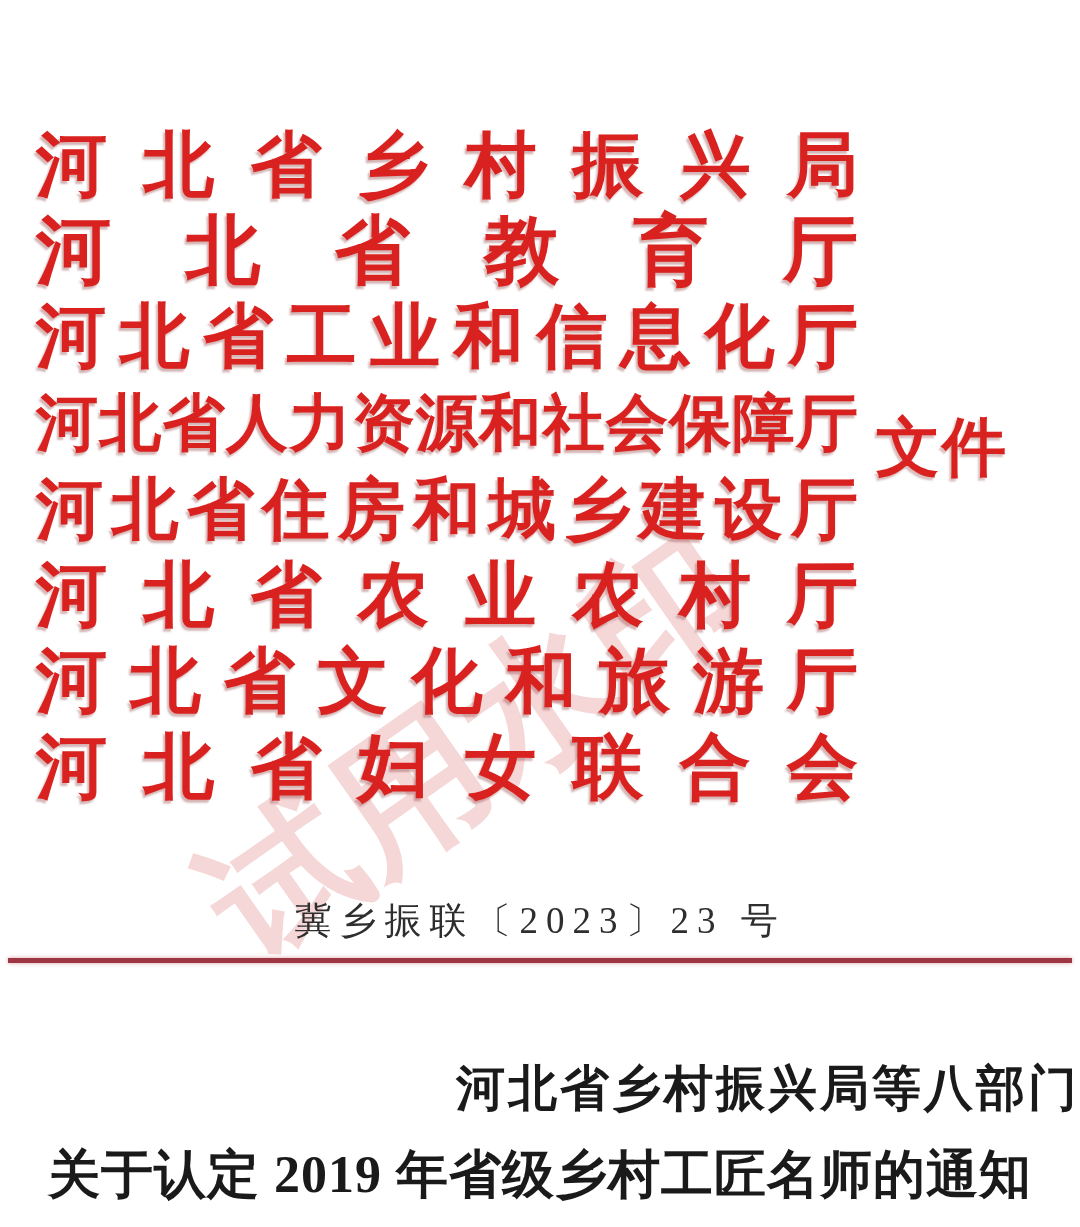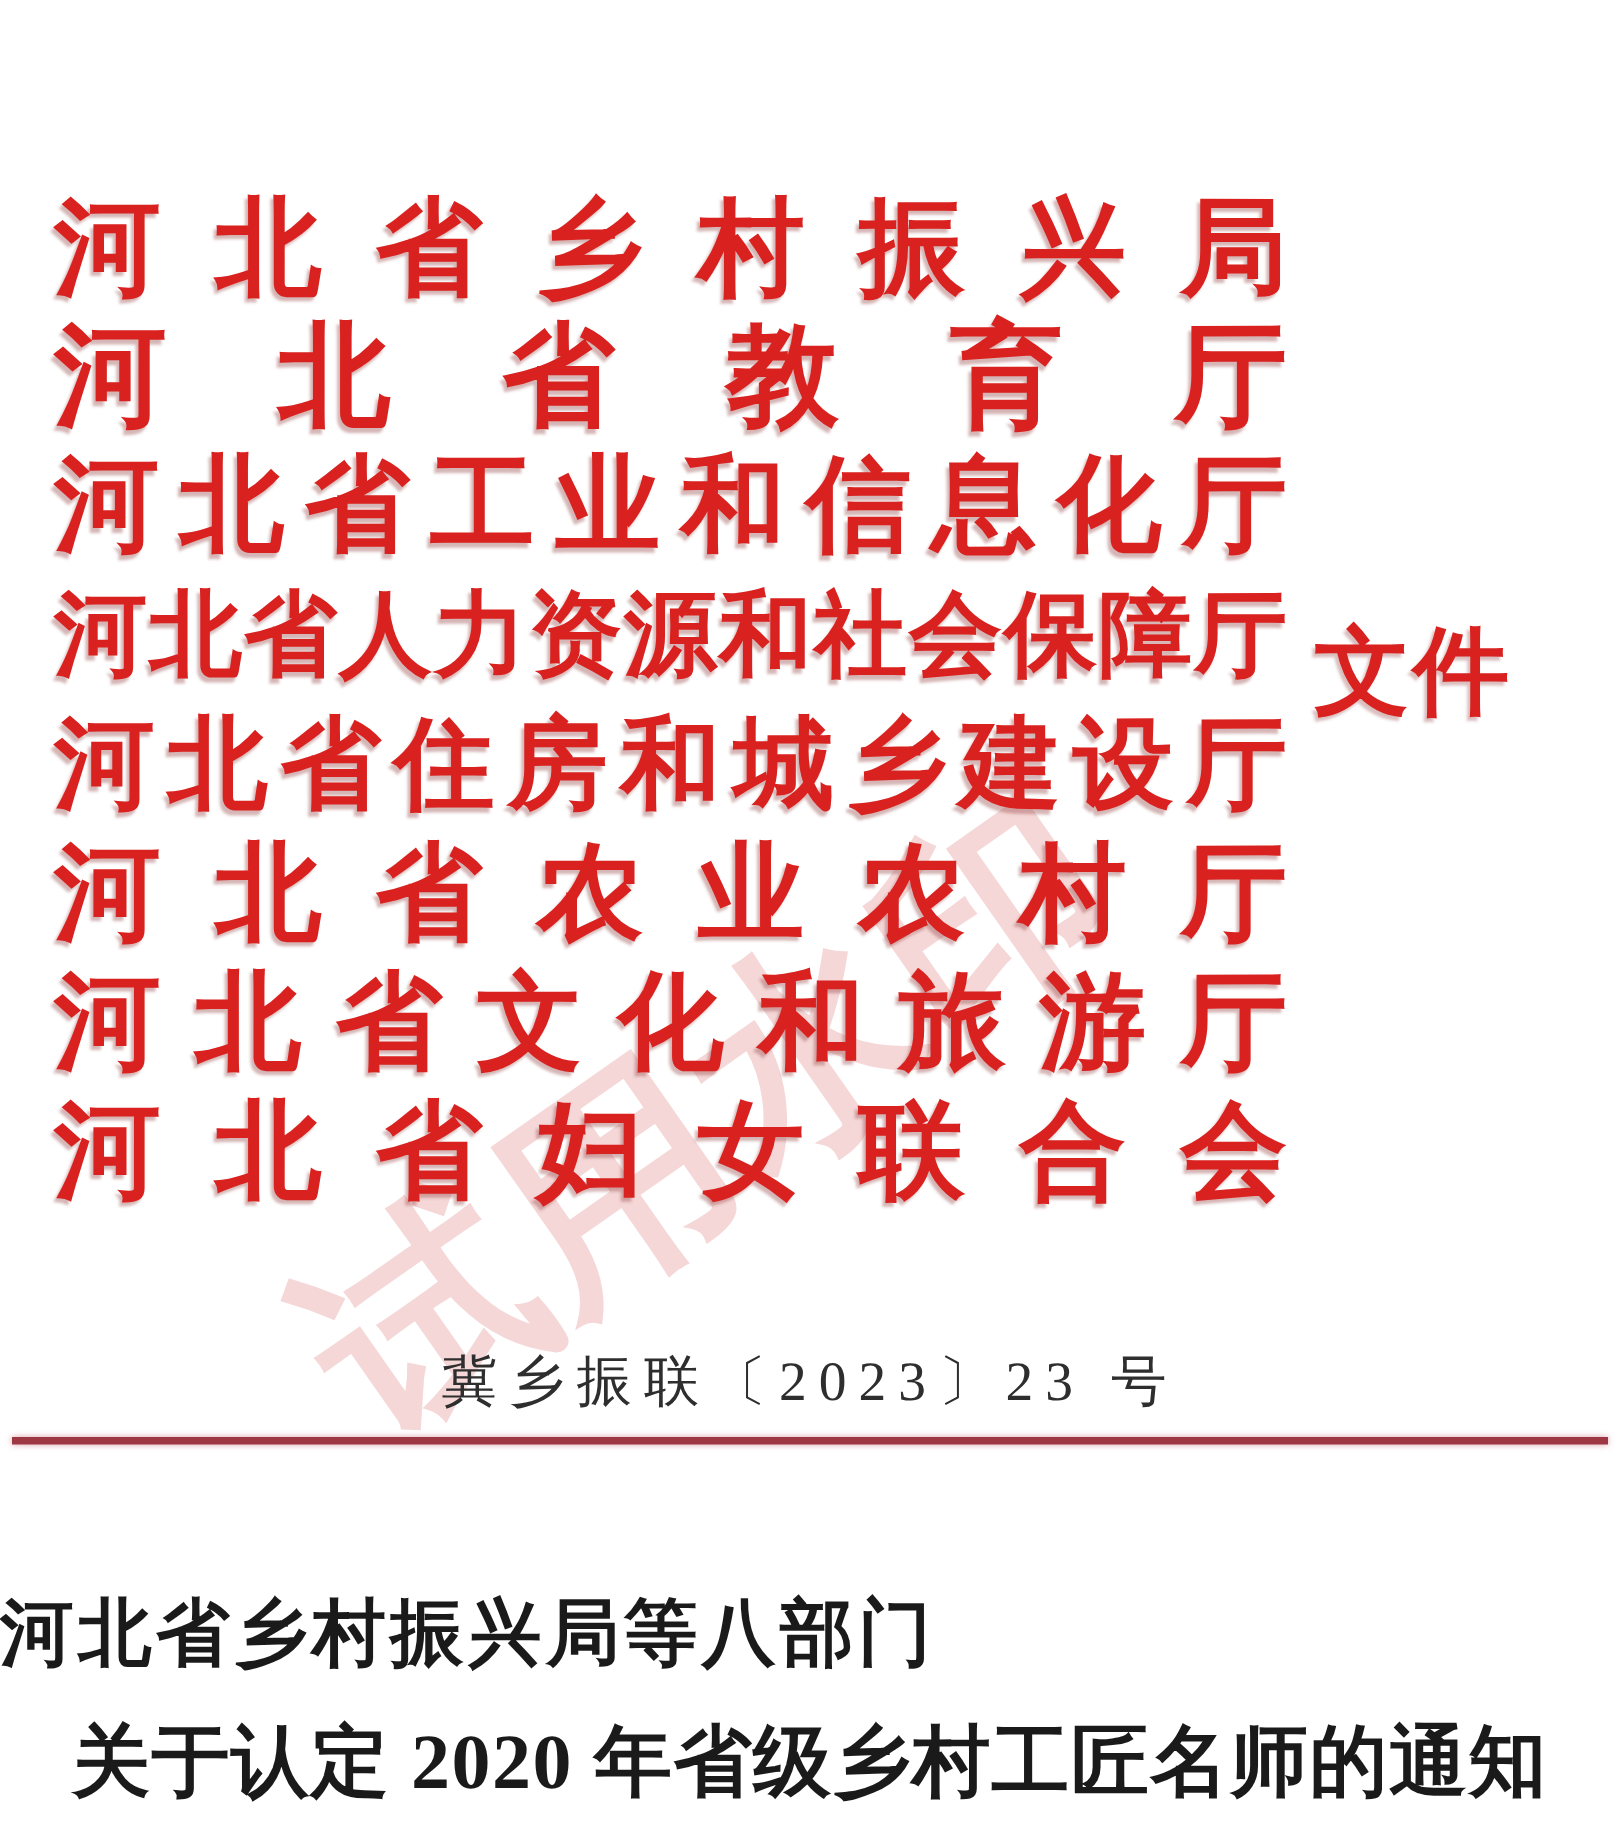--- a/index.html
+++ b/index.html
@@ -91,21 +91,21 @@
     width:1064px;height:5px;
     background:var(--divider-red);
     box-shadow:0 0 4px rgba(210,130,140,0.75);
     z-index:1;
   }
   
   .title-line1{
     position:absolute;
     left:0;top:1056px;
     width:100%;
-    text-align:left;
+    text-align:right;
     font-size:49px;
     font-weight:bold;
     letter-spacing:3px;
     color:var(--title-black);
     z-index:1;
     white-space:nowrap;
   }
   .title-line2{
     position:absolute;
     left:0;top:1140px;
@@ -219,15 +219,15 @@
   </div>
 
   <div class="file-marker">文件</div>
 
   <div class="ref-number">冀乡振联〔2023〕23 号</div>
 
   <div class="divider"></div>
 
   <div class="title-line1">河北省乡村振兴局等八部门</div>
 
-  <div class="title-line2">关于认定 2020 年省级乡村工匠名师的通知</div>
+  <div class="title-line2">关于认定 2019 年省级乡村工匠名师的通知</div>
 
 </div>
 
 </body></html>

